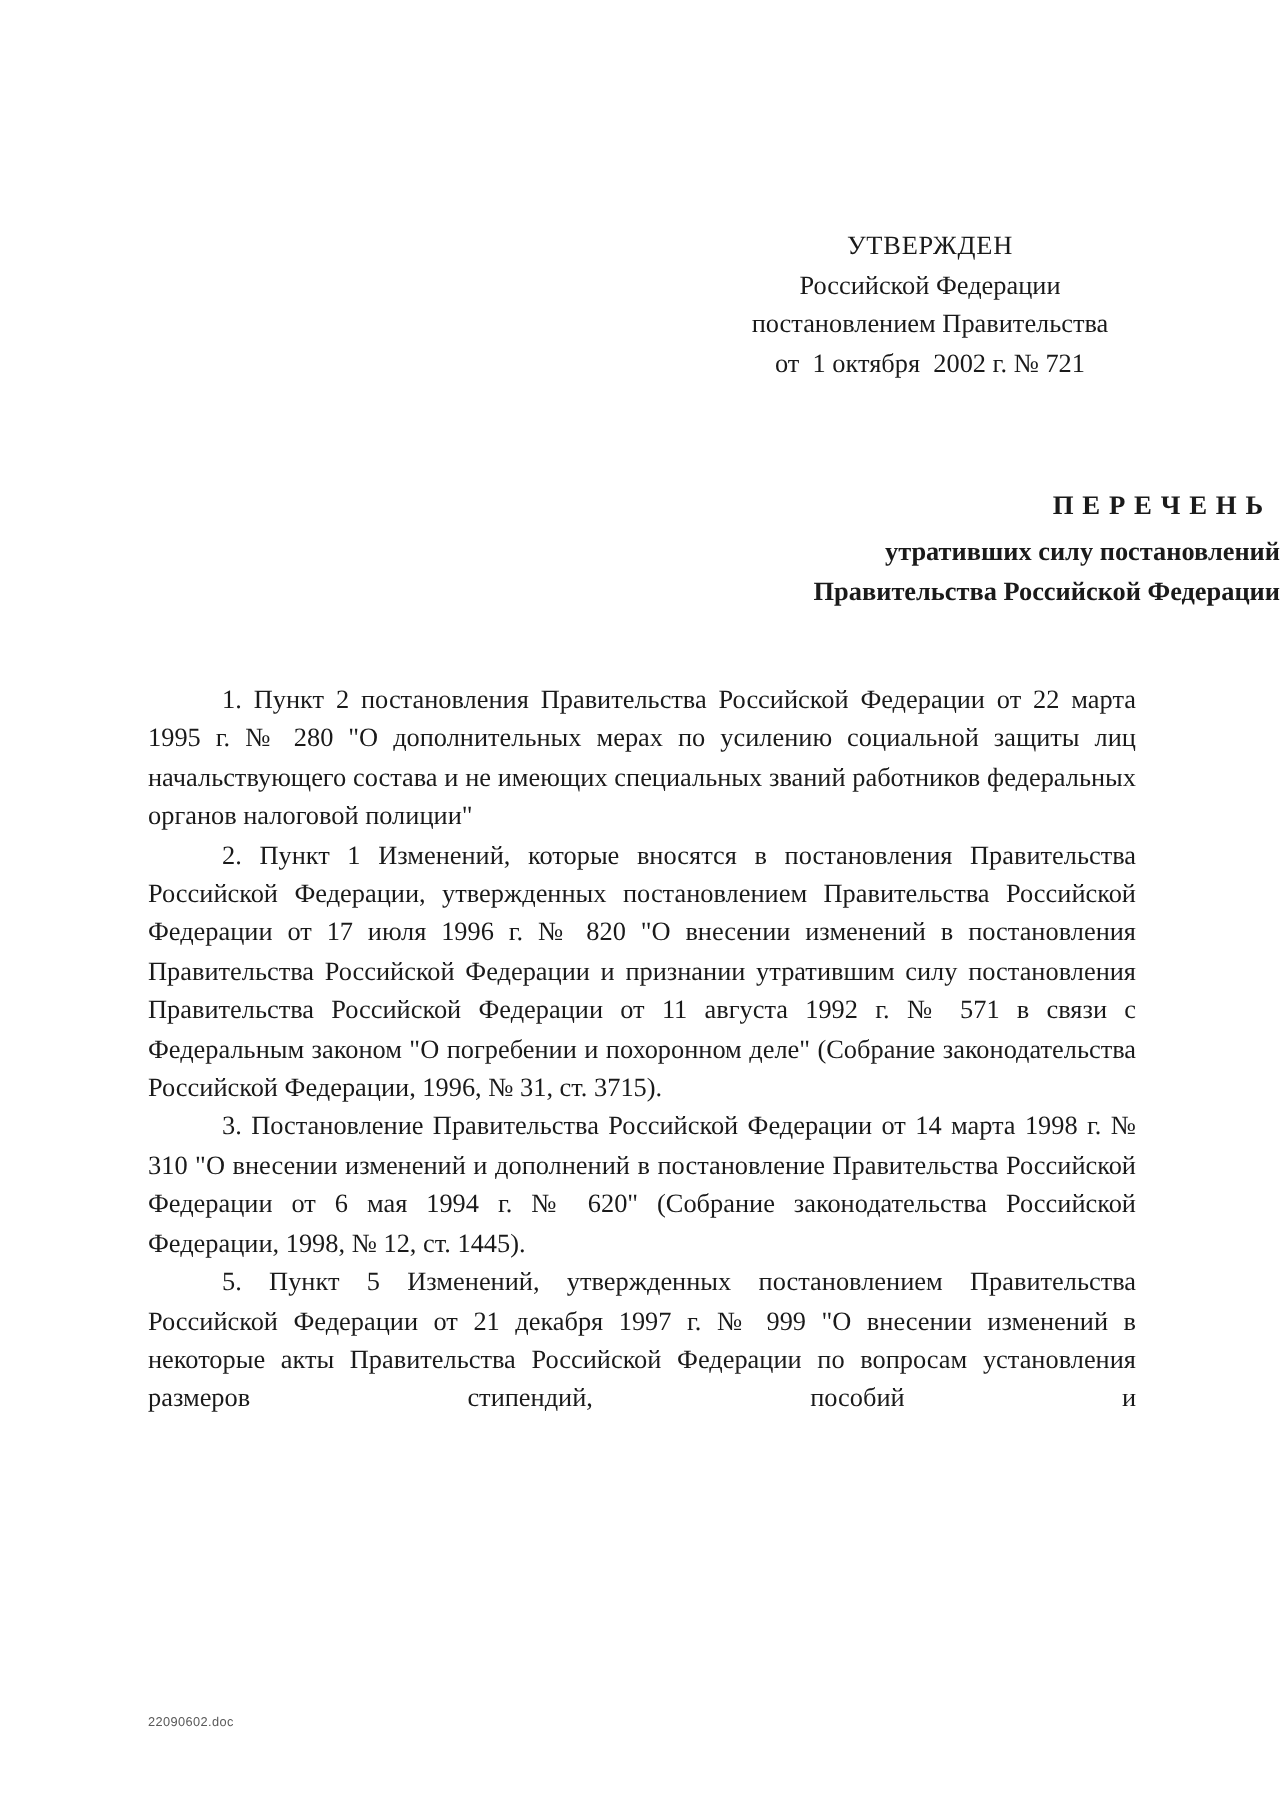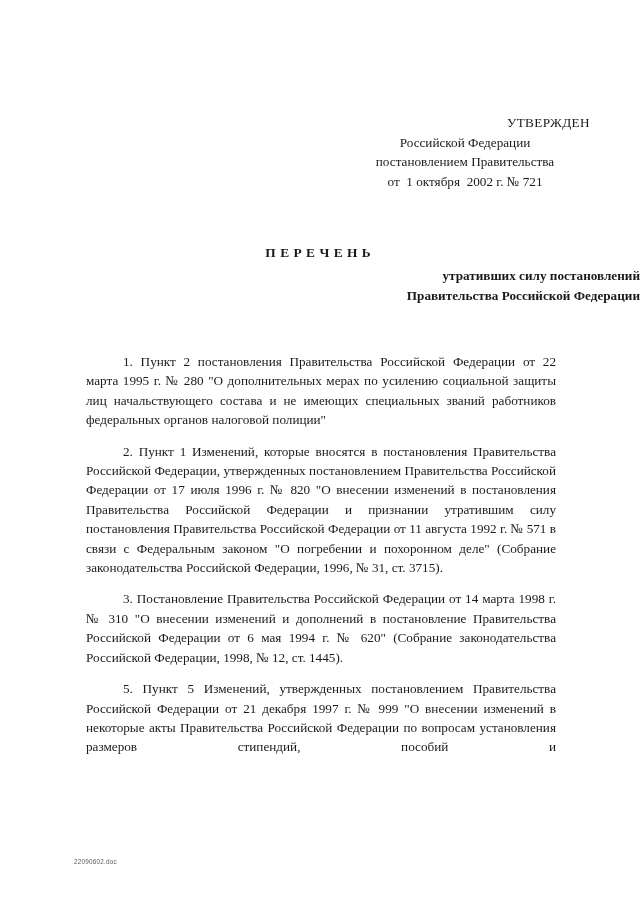--- a/index.html
+++ b/index.html
@@ -29,30 +29,29 @@
     width: 250px;
     text-align: center;
     font-size: 13.2px;
     line-height: 19.5px;
   }
   .approval-block .line {
     white-space: pre;
   }
   .approval-title {
     letter-spacing: 0.4px;
-    text-align: right;
   }
 
   
   .doc-title {
     position: absolute;
     left: 0;
     top: 245px;
     width: 636px;
-    text-align: center;
+    text-align: right;
     font-size: 13.4px;
     font-weight: bold;
     letter-spacing: 4.4px;
     text-indent: 4.4px;
   }
   .doc-subtitle {
     position: absolute;
     left: 0;
     top: 266px;
     width: 640px;
@@ -68,21 +67,21 @@
   
   .body-text {
     position: absolute;
     left: 74px;
     top: 340px;
     width: 494px;
     font-size: 13.2px;
     line-height: 19.4px;
   }
   .body-text p {
-    margin: 12px;
+    margin: 0;
     text-align: justify;
     text-indent: 37px;
     
   }
   .body-text p.clipped {
     text-align-last: justify;
   }
 
   
   .footer-code {

